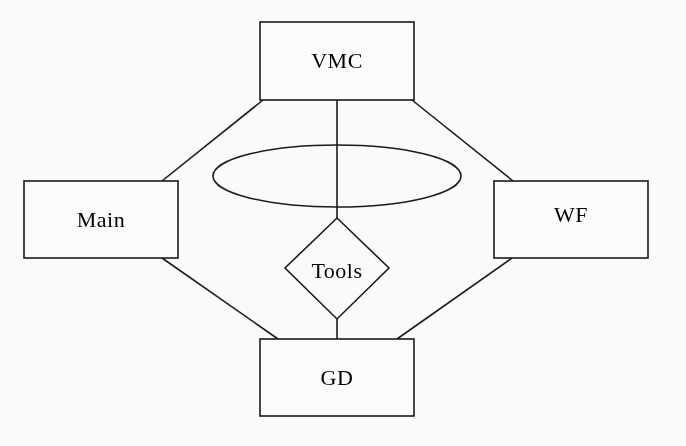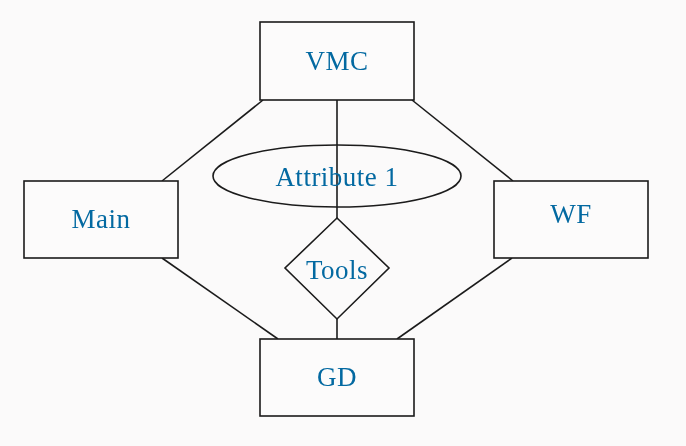--- a/index.html
+++ b/index.html
@@ -18,22 +18,22 @@
   .canvas svg {
     position: absolute;
     left: 0;
     top: 0;
   }
   .node-label {
     position: absolute;
     display: flex;
     align-items: center;
     justify-content: center;
-    color: #0369a1;
-    font-size: 27px;
+    color: #000000;
+    font-size: 22px;
     letter-spacing: 0.5px;
     white-space: nowrap;
     pointer-events: none;
   }
 </style>
 </head>
 <body>
 
 <div class="canvas">
 
@@ -57,17 +57,16 @@
   </svg>
 
   <div class="node-label" style="left:260px; top:22px;  width:154px; height:78px;">VMC</div>
 
   <div class="node-label" style="left:24px;  top:181px; width:154px; height:77px;font-family:Liberation Serif, serif;">Main</div>
 
   <div class="node-label" style="left:494px; top:181px; width:154px; height:67px;">WF</div>
 
   <div class="node-label" style="left:260px; top:339px; width:154px; height:77px;border-radius:7px;">GD</div>
 
-  <div class="node-label" style="left:213px; top:147px; width:248px; height:60px;">Attribute 1</div>
 
   <div class="node-label" style="left:285px; top:246px; width:104px; height:49px;">Tools</div>
 
 </div>
 
 </body></html>

